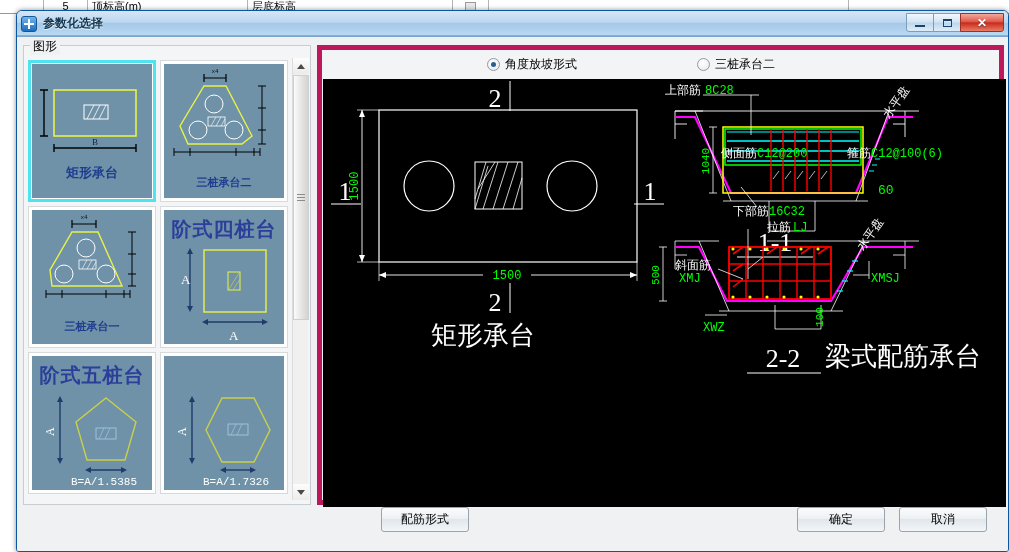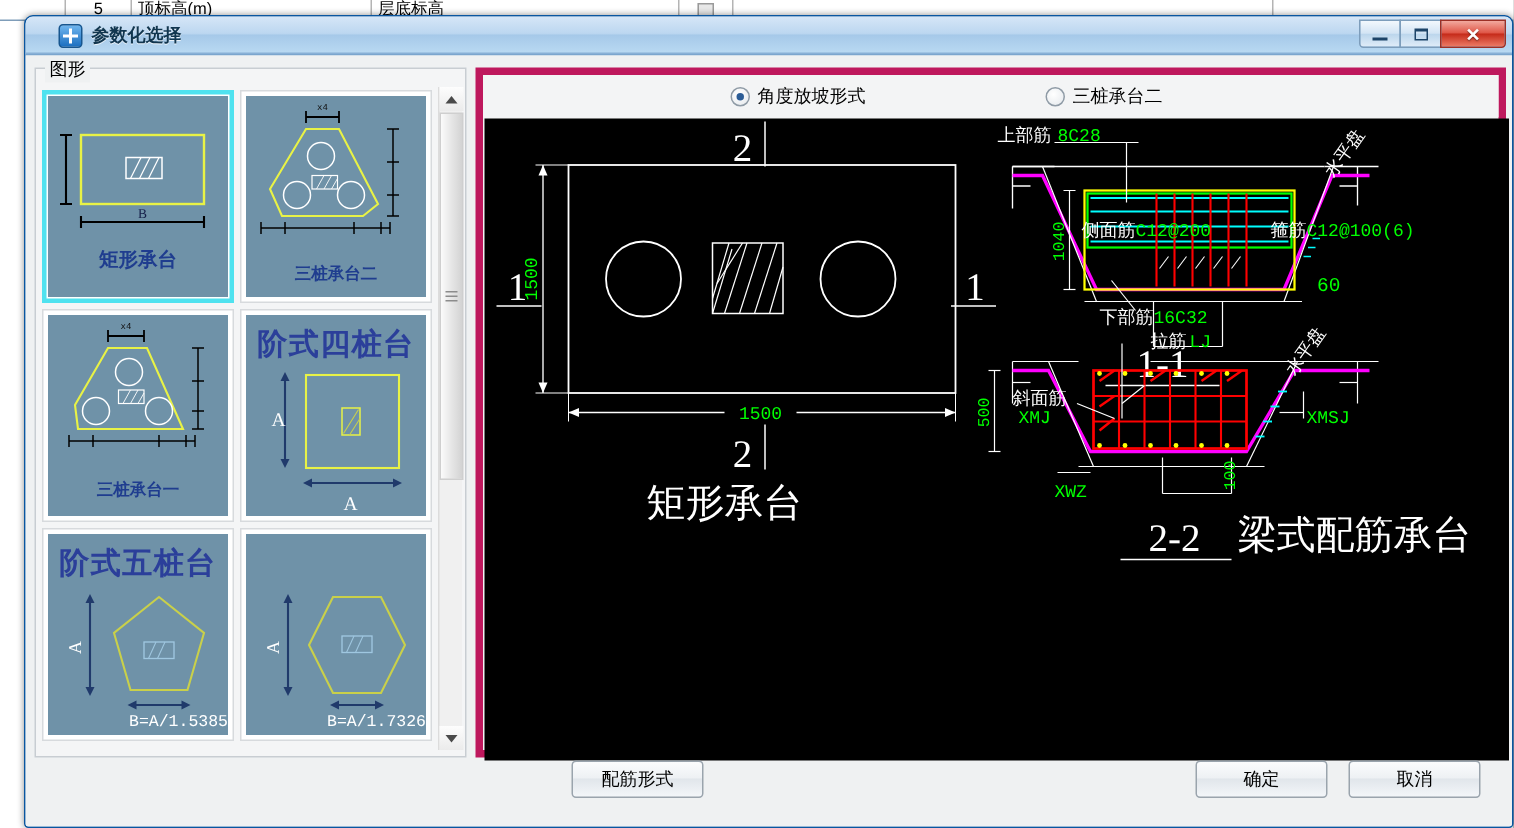--- a/index.html
+++ b/index.html
@@ -47,21 +47,21 @@
     background: #eef2f6;
     box-shadow: 0 0 5px rgba(0,0,0,.45);
     overflow: hidden;
   }
   #titlebar {
     position: relative;
     height: 26px;
     background: linear-gradient(180deg,#d6e6f7 0%, #bcd7f0 45%, #a6c9e9 50%, #badaf2 100%);
     border-bottom: 1px solid #7ba5cd;
     display: flex; align-items: center;
-    padding-left: 22px;
+    padding-left: 4px;
   }
   #titlebar::after{
     content:""; position:absolute; left:0; right:0; bottom:0; height:1px; background:#88b0d6;
   }
   .title-icon {
     width: 16px; height: 16px; border-radius: 3px;
     background: linear-gradient(180deg,#6fb5ee,#1b6fc0);
     border: 1px solid #17568f;
     position: relative; margin-right: 6px; flex: 0 0 auto;
   }
@@ -149,21 +149,21 @@
     font-family: "Liberation Serif", serif;
   }
   .tbig {
     position: absolute; left: 0; right: 0; top: 6px;
     text-align: center; color: #2b3f9a;
     font-size: 20px; font-weight: bold;
     font-family: "Liberation Serif", serif;
     letter-spacing: 1px;
   }
   .tformula {
-    position: absolute; right: 0; bottom: 2px;
+    position: absolute; right: 15px; bottom: 2px;
     color: #ffffff; font-size: 11px;
     font-family: "Liberation Mono", monospace;
   }
   .tsvg { position: absolute; left: 0; top: 0; }
 
   
   #left-scroll {
     position: absolute; right: 2px; top: 12px;
     width: 16px; height: 442px;
     background: #f0f0f0;

